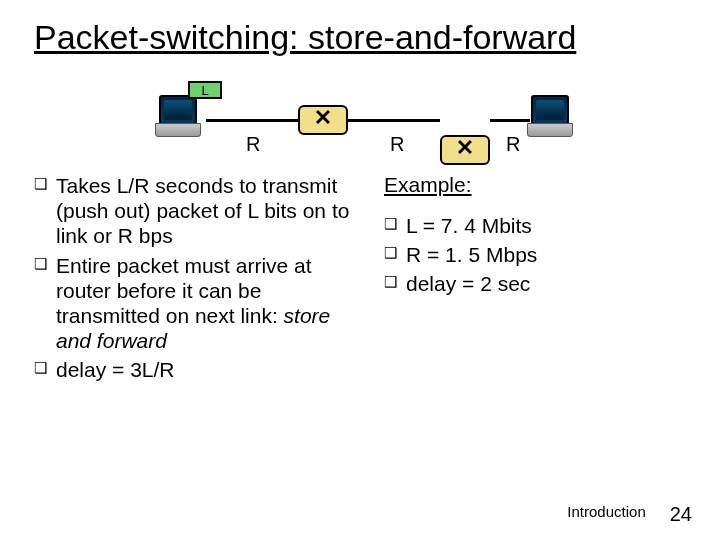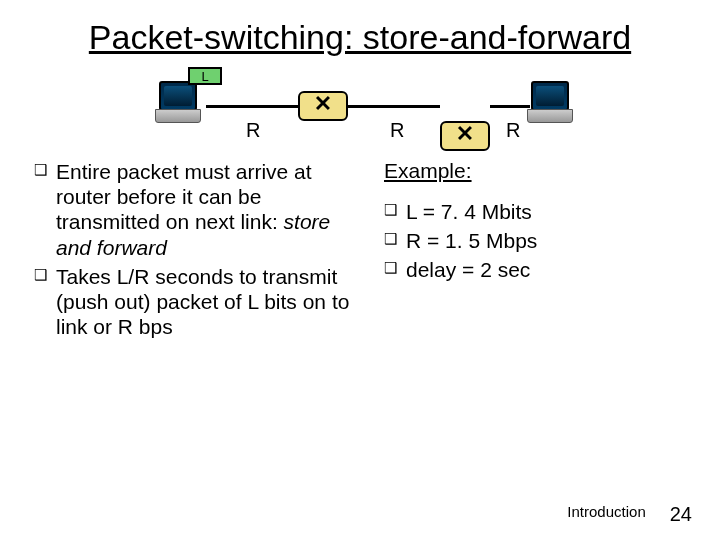--- a/index.html
+++ b/index.html
@@ -1,18 +1,18 @@
 <!DOCTYPE html>
 <html><head>
 <meta charset="utf-8">
 <style>
   * { box-sizing: border-box; margin: 0; padding: 0; }
   html, body { width: 720px; height: 540px; background: #fff; font-family: "Comic Sans MS", "Comic Sans", cursive, sans-serif; color: #000; }
   .slide { position: relative; width: 720px; height: 540px; padding: 18px 34px 0 34px; }
-  .title { font-size: 34px; text-decoration: underline; font-weight: normal; line-height: 1.15; margin-bottom: 6px; text-align: center; }
+  .title { font-size: 34px; text-decoration: underline; font-weight: normal; line-height: 1.15; margin-bottom: 20px; }
   .diagram { position: relative; width: 420px; height: 90px; margin: 0 auto 6px auto; }
   .node { position: absolute; }
   .host { width: 56px; height: 50px; }
   .host .monitor { width: 38px; height: 30px; border: 2px solid #000; background: linear-gradient(#002a4a,#003a63); border-radius: 3px; position: relative; left: 9px; }
   .host .monitor::after { content:""; position:absolute; left:3px; top:3px; right:3px; bottom:3px; background: linear-gradient(#0b4f7a,#001d33); border-radius:2px; }
   .host .base { width: 46px; height: 14px; background: linear-gradient(#ccc,#999); border:1px solid #555; border-radius: 0 0 3px 3px; position: relative; left:5px; top:-2px; }
   .packet { position:absolute; width:34px; height:18px; background:#6fd06f; border:2px solid #000; top:4px; left:38px; text-align:center; font-size:13px; line-height:15px; }
   .router { width:50px; height:30px; background:#f1e08a; border:2px solid #000; border-radius:6px; position:relative; }
   .router .x { position:absolute; top:-2px; left:0; right:0; text-align:center; font-size:22px; font-weight:bold; font-family: Arial, sans-serif; }
   .link { position:absolute; height:3px; background:#000; top:42px; }
@@ -63,24 +63,27 @@
 
     <div class="rlabel" style="left:96px;">R</div>
     <div class="rlabel" style="left:240px;">R</div>
     <div class="rlabel" style="left:356px;">R</div>
   </div>
 
   <div class="columns">
     <div class="col-left">
       <ul class="b">
         <li>
+          <span>Takes L/R seconds to transmit (push out) packet of L bits on to link or R bps</span>
+        </li>
+        <li>
           <span>Entire packet must arrive at router before it can be transmitted on next link: </span><span class="em">store and forward</span>
         </li>
         <li>
-          <span>Takes L/R seconds to transmit (push out) packet of L bits on to link or R bps</span>
+          <span>delay = 3L/R</span>
         </li>
       </ul>
     </div>
     <div class="col-right">
       <div class="example-head">Example:</div>
       <ul class="b">
         <li><span>L = 7. 4 Mbits</span></li>
         <li><span>R = 1. 5 Mbps</span></li>
         <li><span>delay = 2 sec</span></li>
       </ul>

